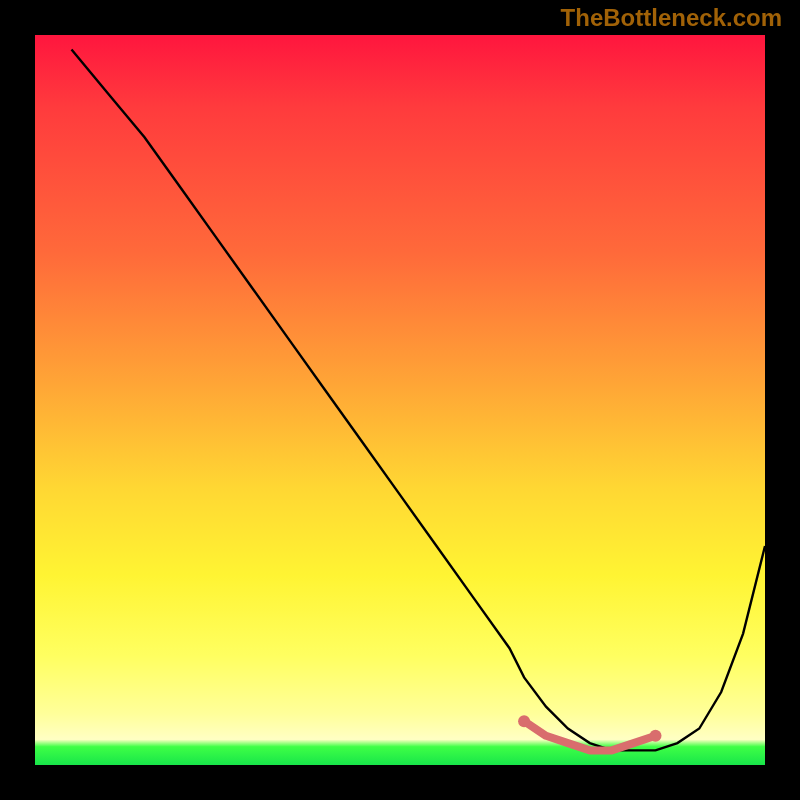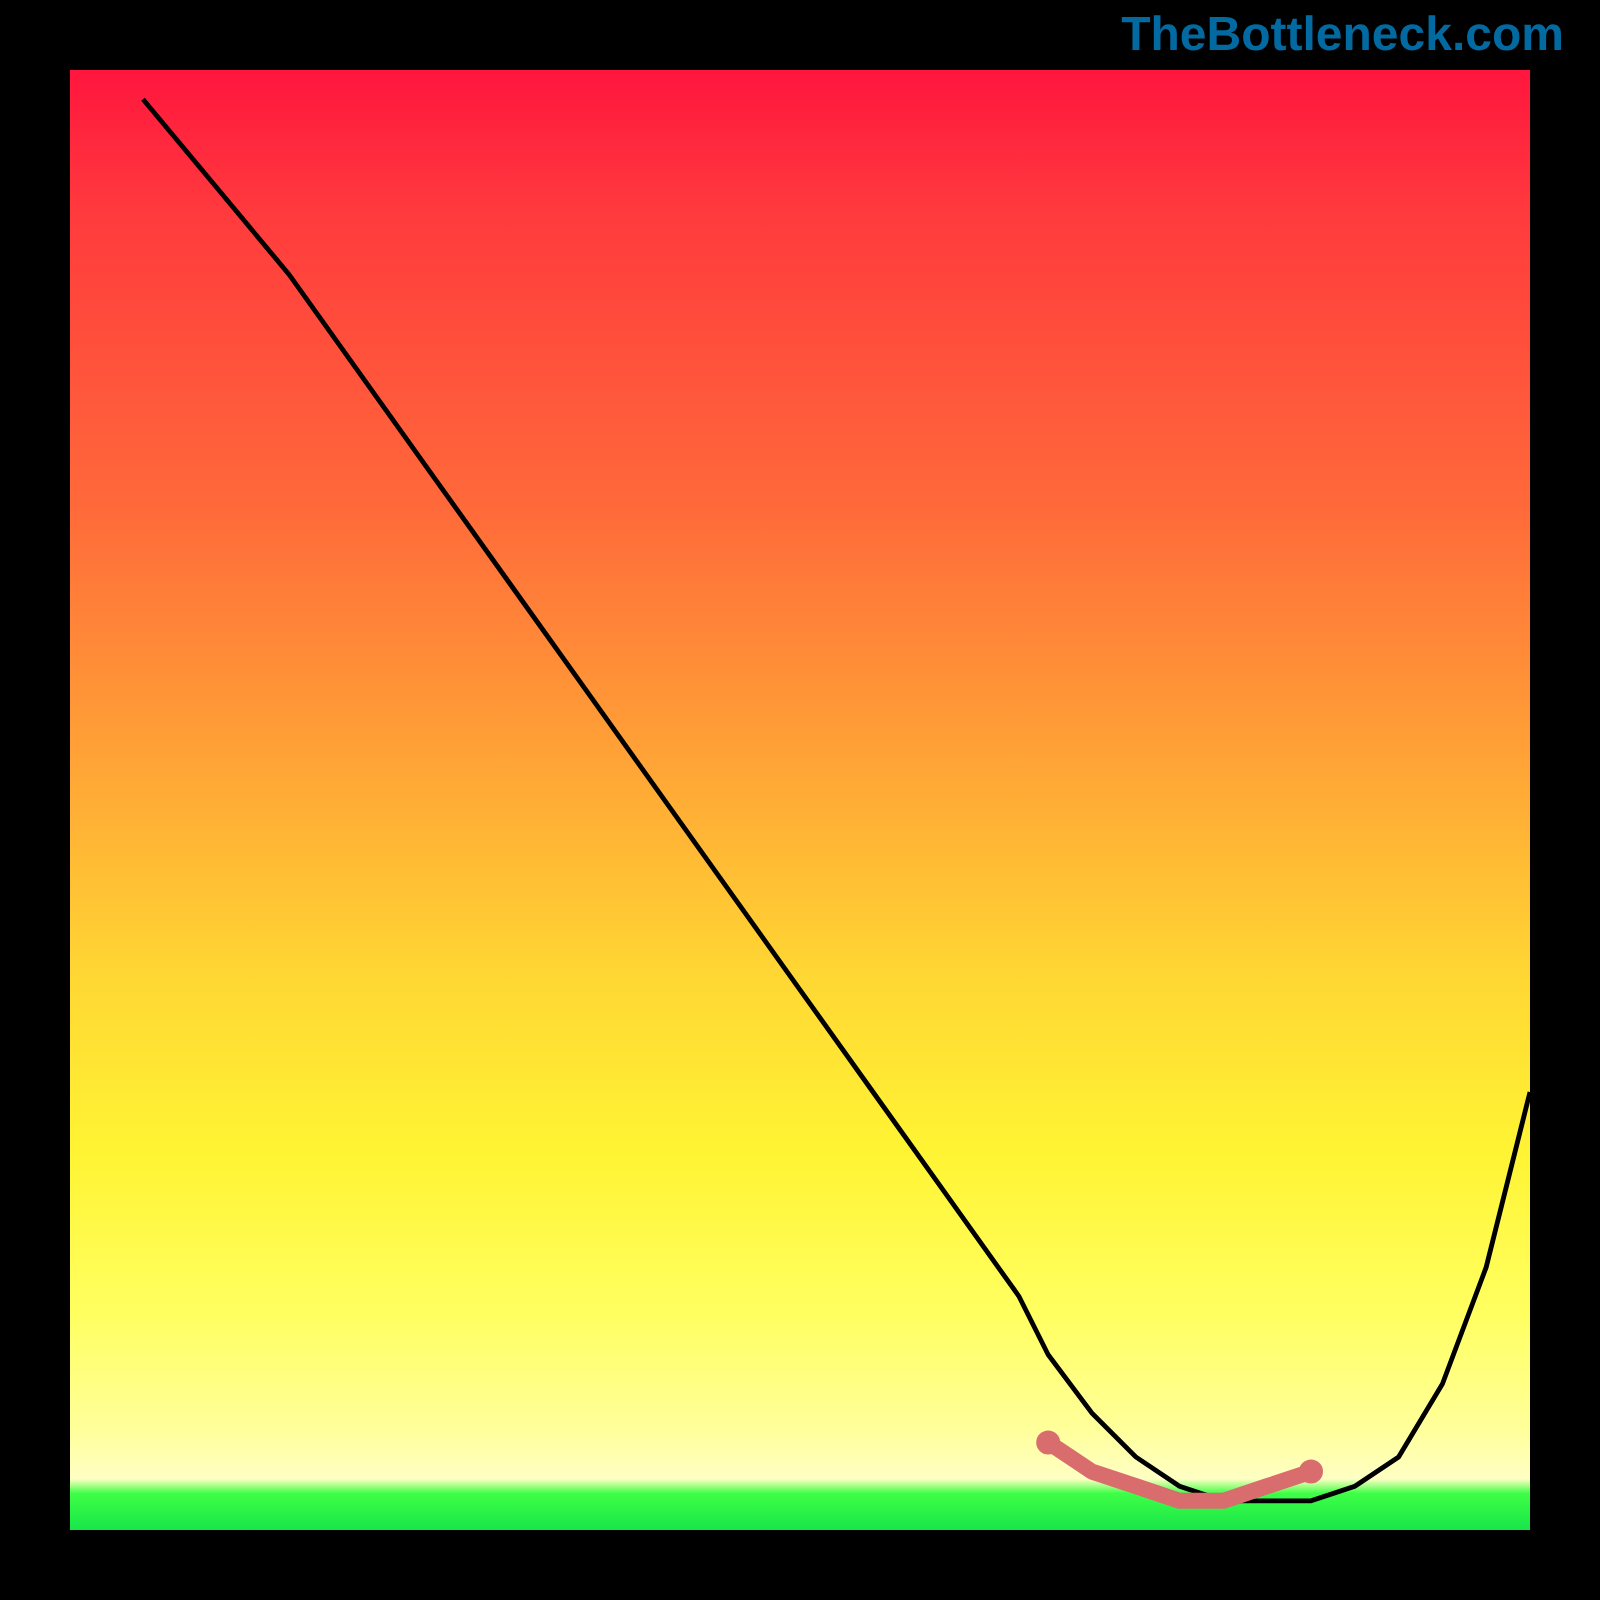--- a/index.html
+++ b/index.html
@@ -14,21 +14,21 @@
   .frame {
     position: relative;
     width: 800px;
     height: 800px;
     background: #000;
   }
   .watermark {
     position: absolute;
     top: 4px;
     right: 18px;
-    color: #0369a1;
+    color: #a16207;
     font-size: 24px;
     font-weight: 600;
     letter-spacing: 0px;
     user-select: none;
   }
   .plot-area {
     position: absolute;
     left: 35px;
     top: 35px;
     width: 730px;

